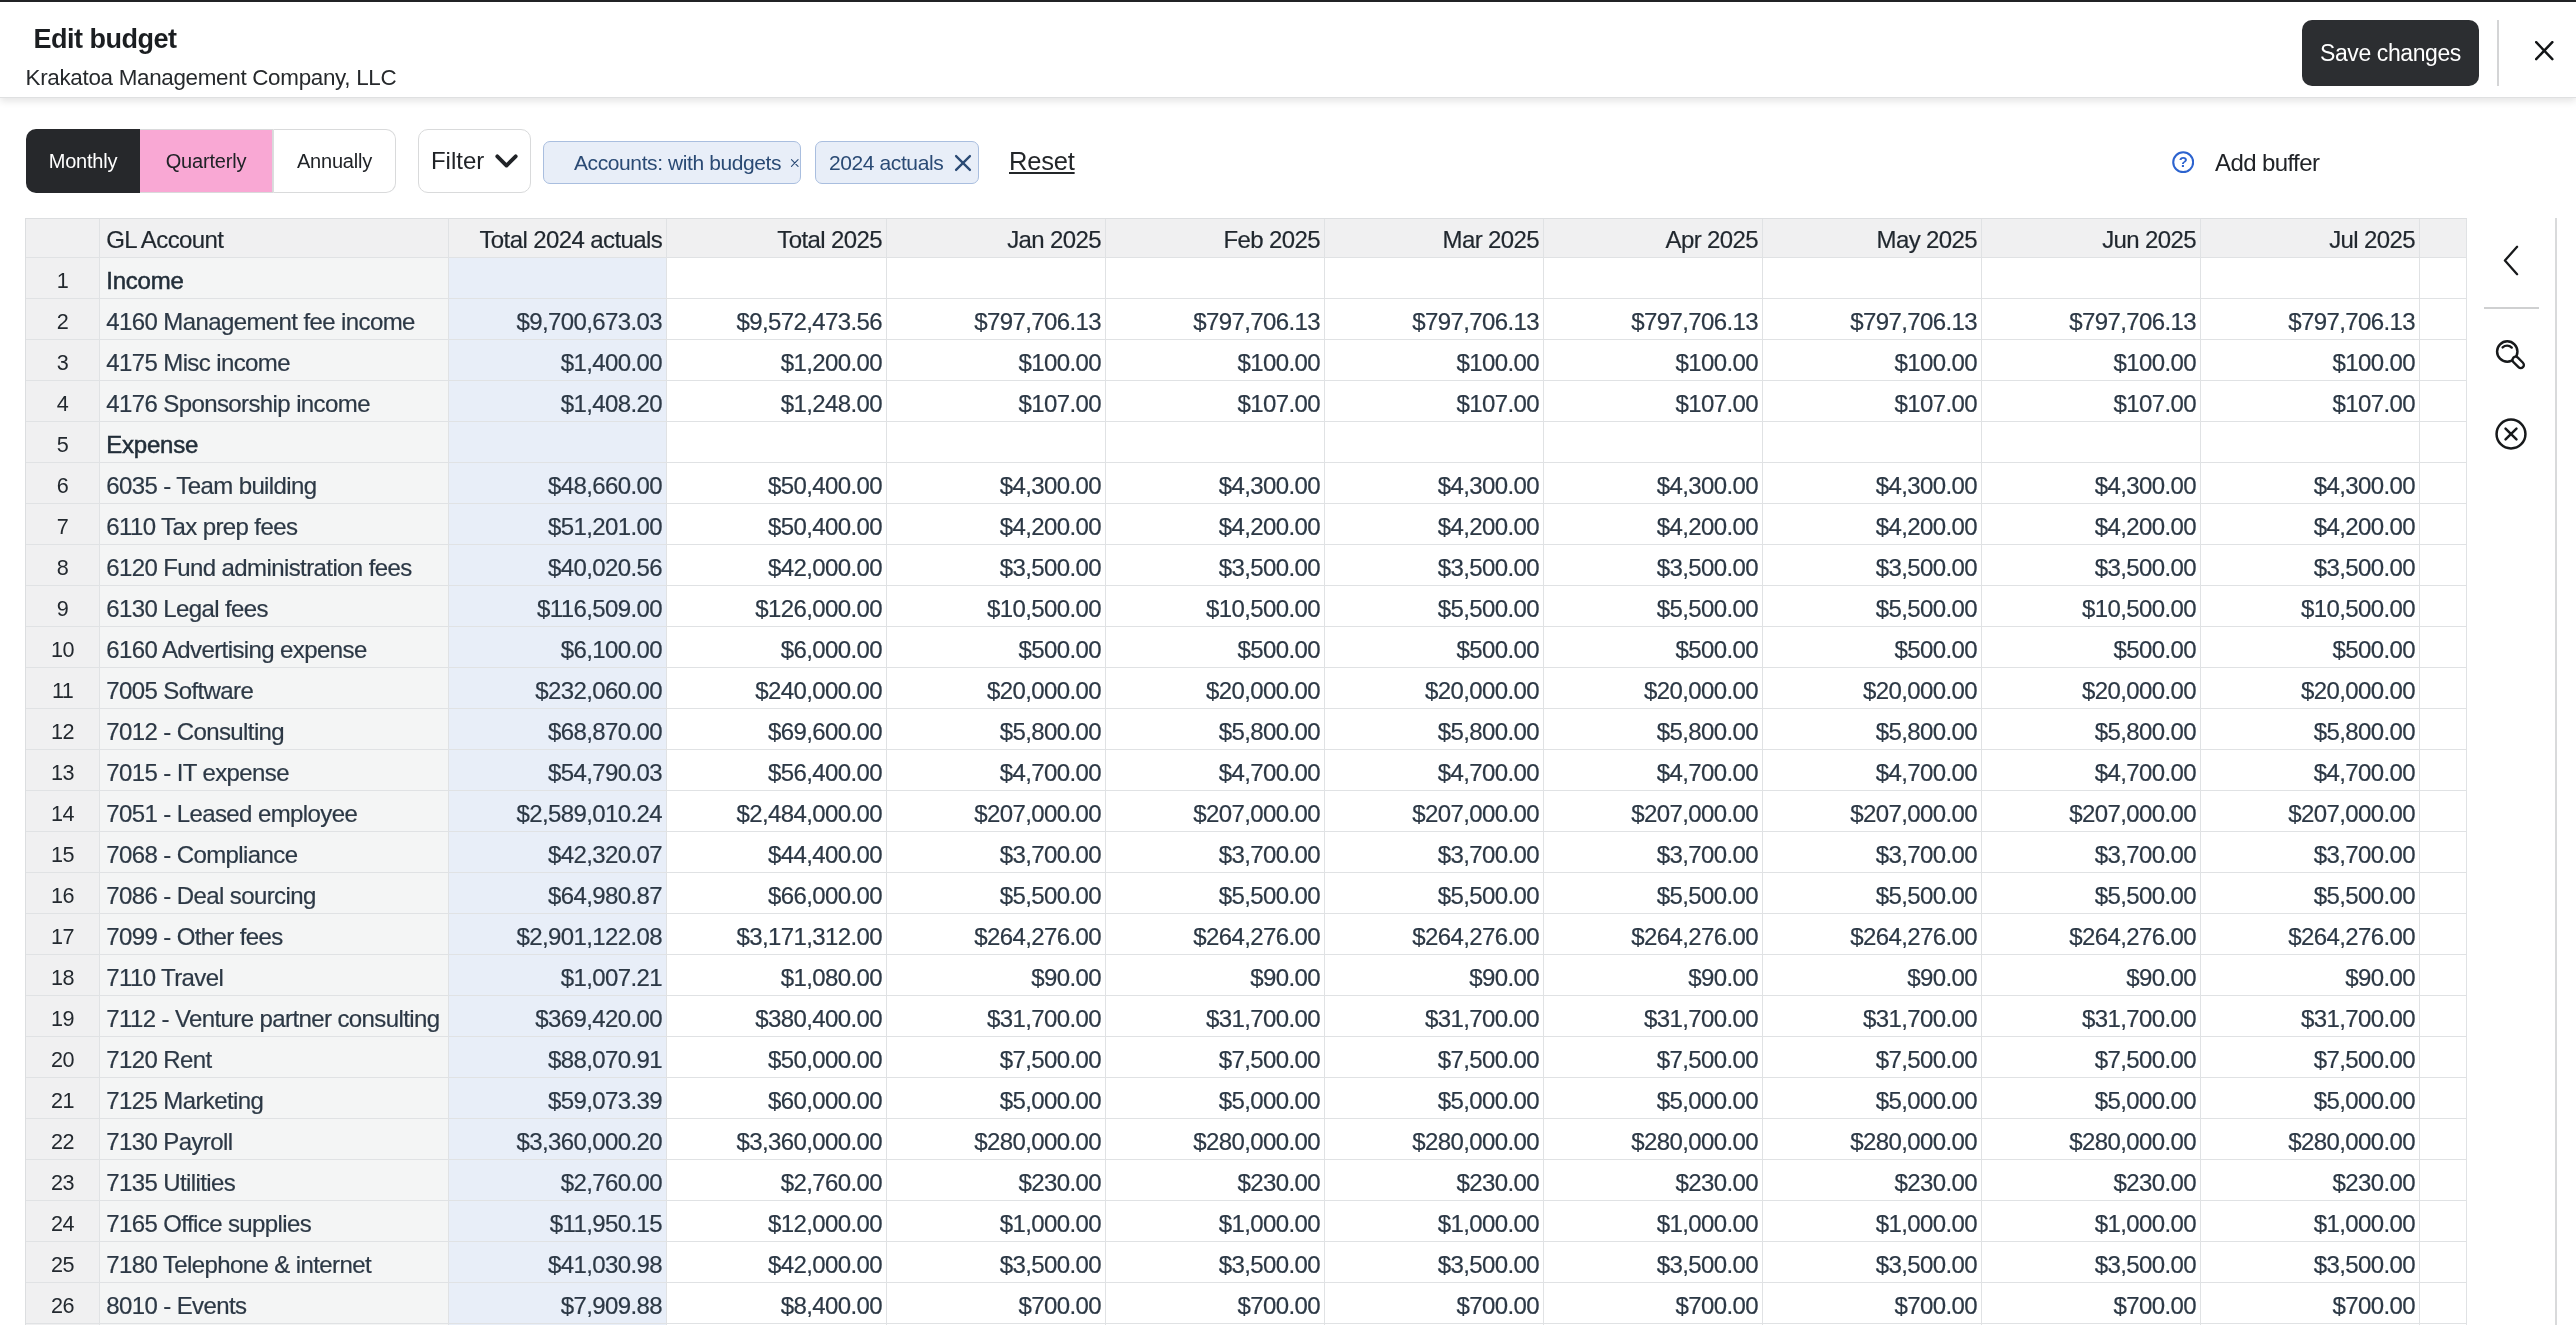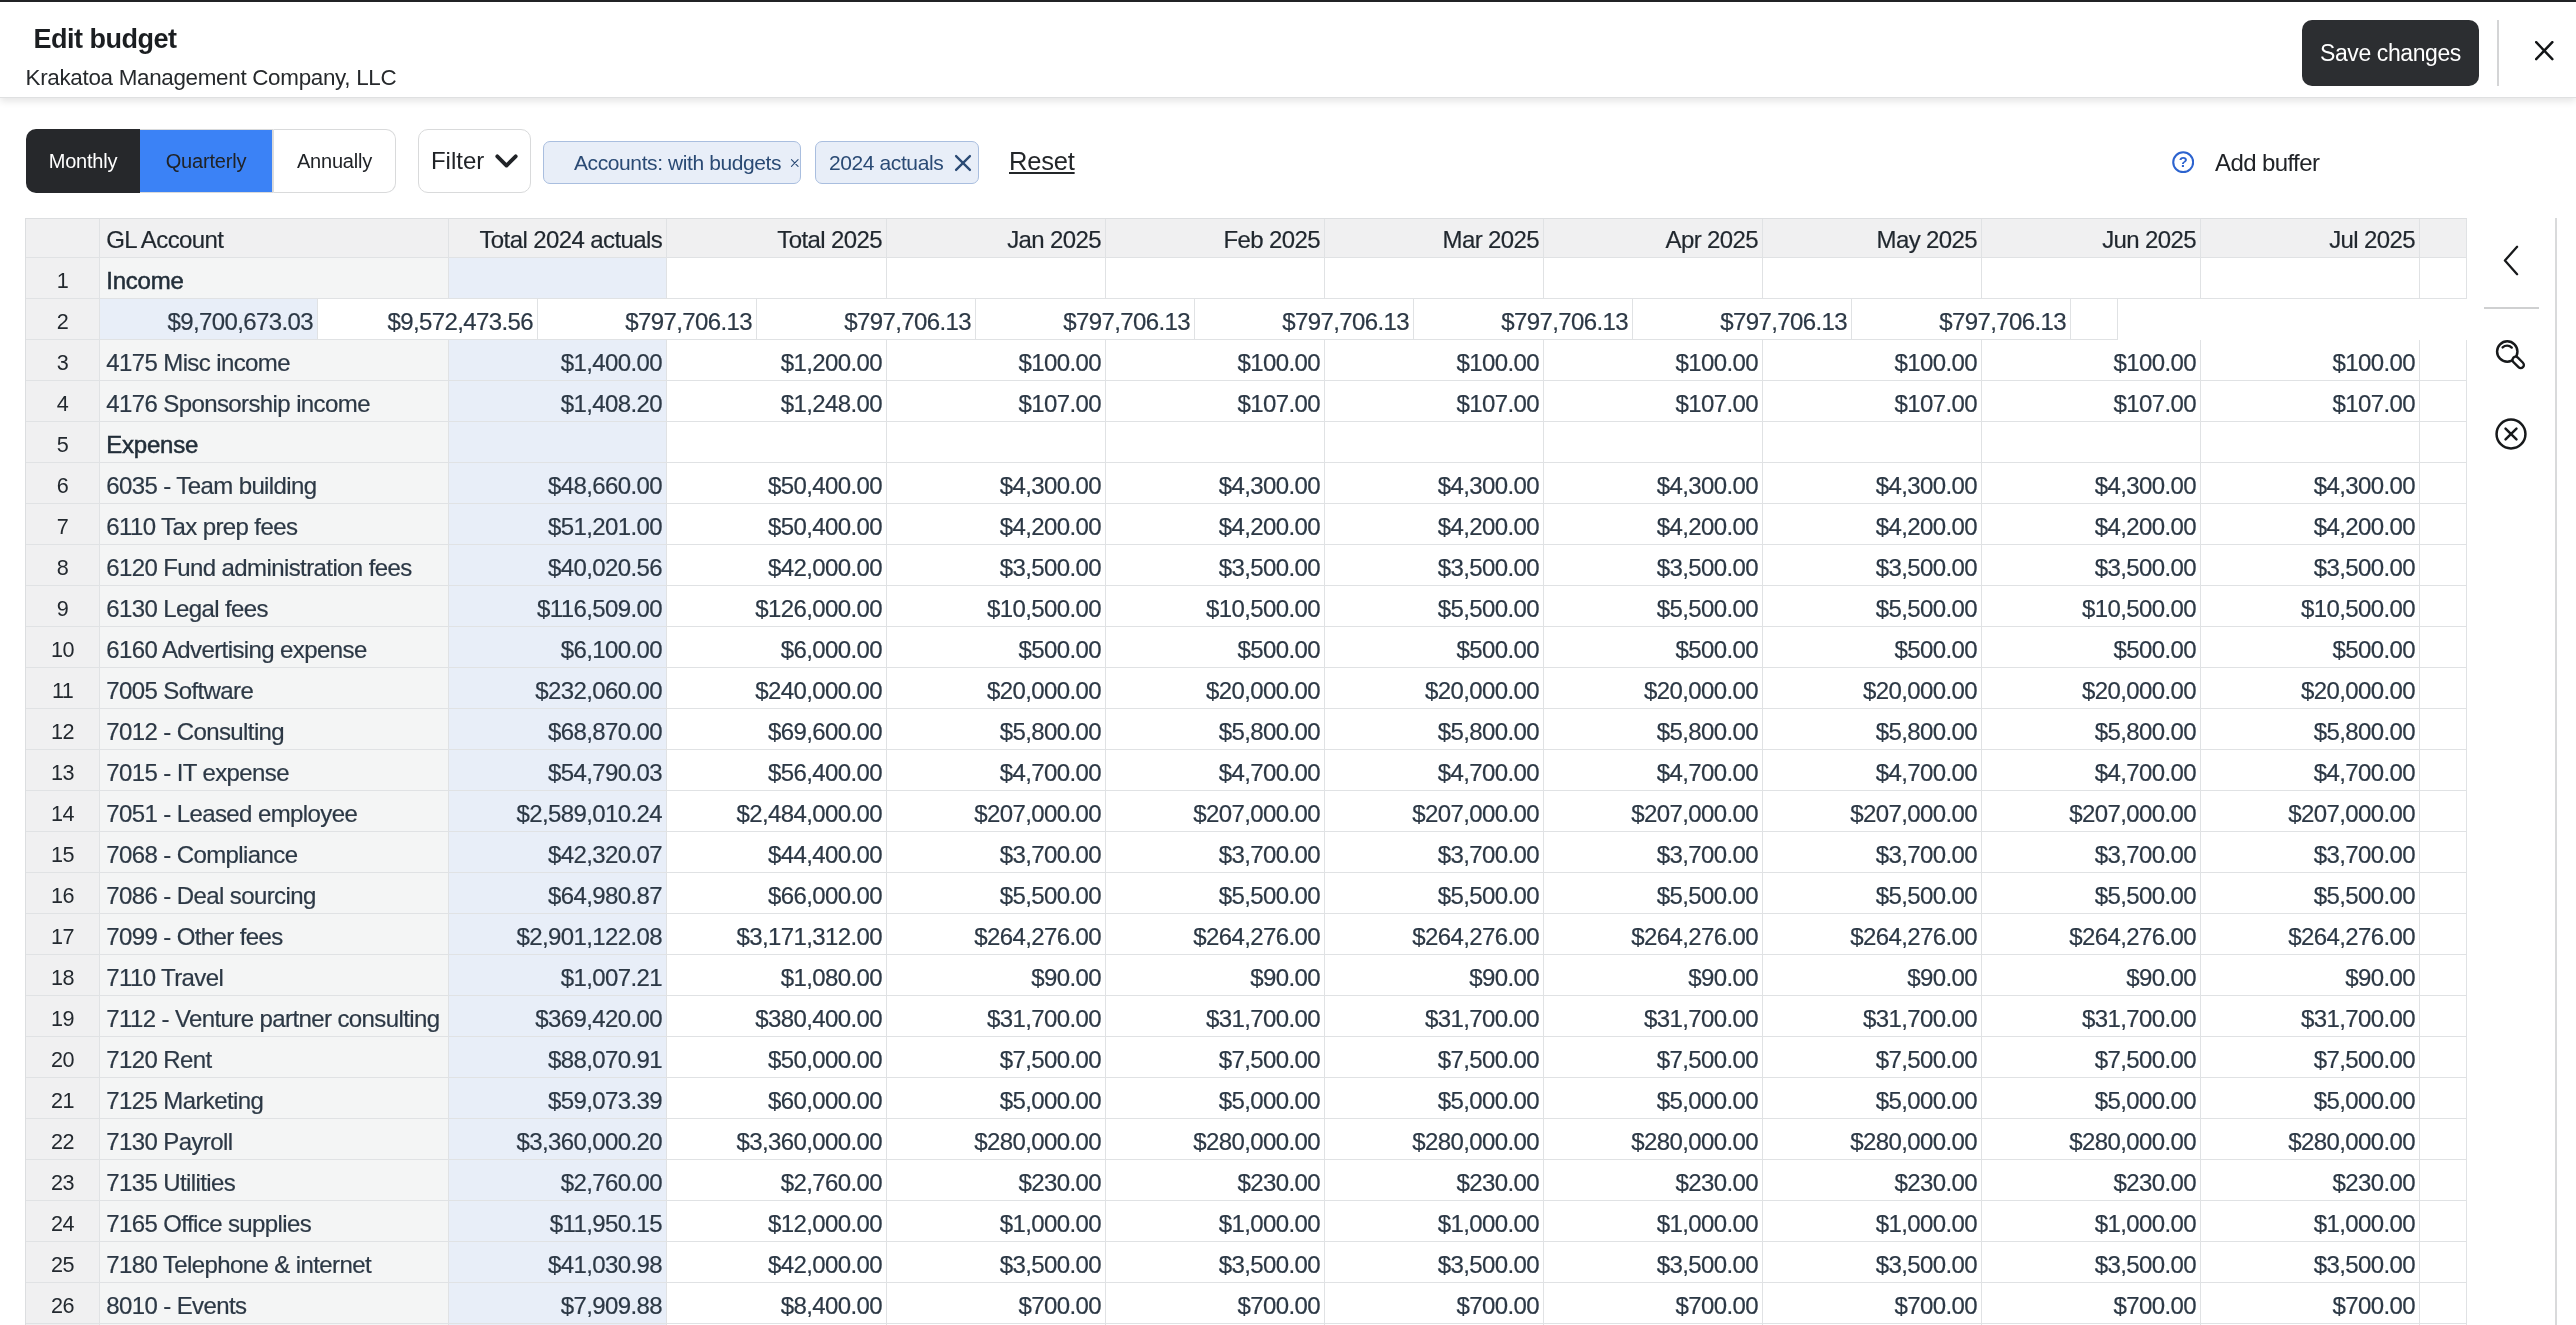--- a/index.html
+++ b/index.html
@@ -15,21 +15,21 @@
 .subtitle { position:absolute; left:25.5px; top:63px; font-size:22.4px; font-weight:400; color:#26292c; letter-spacing:-0.3px; }
 .savebtn { position:absolute; left:2302px; top:18px; width:177px; height:66px; background:#2c2e31; border-radius:10px;
   color:#fff; font-size:23px; font-weight:500; display:flex; align-items:center; justify-content:center; letter-spacing:-0.4px; }
 .hdrdivider { position:absolute; left:2497px; top:18px; width:1.5px; height:66px; background:#d4d5d6; }
 .closex { position:absolute; left:2535px; top:39px; width:18.5px; height:19.3px; }
 
 
 .seg { position:absolute; left:26px; top:129px; height:64px; display:flex; }
 .seg .s { height:64px; display:flex; align-items:center; justify-content:center; font-size:20px; font-weight:500; color:#202327; letter-spacing:-0.2px; }
 .seg .s1 { width:114px; background:#26282b; color:#fff; border-radius:10px 0 0 10px; }
-.seg .s2 { width:133px; border:1.5px solid #d9dadb; border-left:none; background:#3b82f6; }
+.seg .s2 { width:133px; border:1.5px solid #d9dadb; border-left:none; background:#f9a8d4; }
 .seg .s3 { width:123px; border:1.5px solid #d9dadb; border-left:1.5px solid #dcddde; background:#fff; border-radius:0 10px 10px 0; }
 .filterbtn { position:absolute; left:418px; top:129px; width:113px; height:64px; border:1.5px solid #d9dadb; border-radius:10px; background:#fff;
   display:flex; align-items:center; justify-content:center; gap:10.8px; font-size:24px; font-weight:500; color:#202327; }
 .chip { position:absolute; top:141px; height:43px; background:#e8eef8; border:1.5px solid #a9bedf; border-radius:7px;
   display:flex; align-items:center; font-size:21px; color:#2a4a74; letter-spacing:-0.4px; white-space:nowrap; }
 .chip1 { left:543px; width:258px; padding-left:30px; }
 .chip2 { left:815px; width:164px; padding-left:13px; }
 .chip svg { margin-left:9.3px; }
 .reset { position:absolute; left:1009px; top:147px; font-size:25.5px; font-weight:500; color:#232629; letter-spacing:-0.2px;text-decoration:underline; }
 .help { position:absolute; left:2172px; top:151px; width:22.4px; height:22.4px; }
@@ -138,20 +138,21 @@
         <div class="cell c5"></div>
         <div class="cell c6"></div>
         <div class="cell c7"></div>
         <div class="cell c8"></div>
         <div class="cell c9"></div>
         <div class="cell c10"></div>
         <div class="cell c11"></div>
       </div>
 <div class="trow" style="height:41px">
         <div class="cell rn c0">2</div>
+        <div class="cell gl c1">4160 Management fee income</div>
         <div class="cell blue num c2">$9,700,673.03</div>
         <div class="cell num c3">$9,572,473.56</div>
         <div class="cell num c4">$797,706.13</div>
         <div class="cell num c5">$797,706.13</div>
         <div class="cell num c6">$797,706.13</div>
         <div class="cell num c7">$797,706.13</div>
         <div class="cell num c8">$797,706.13</div>
         <div class="cell num c9">$797,706.13</div>
         <div class="cell num c10">$797,706.13</div>
         <div class="cell c11"></div>

